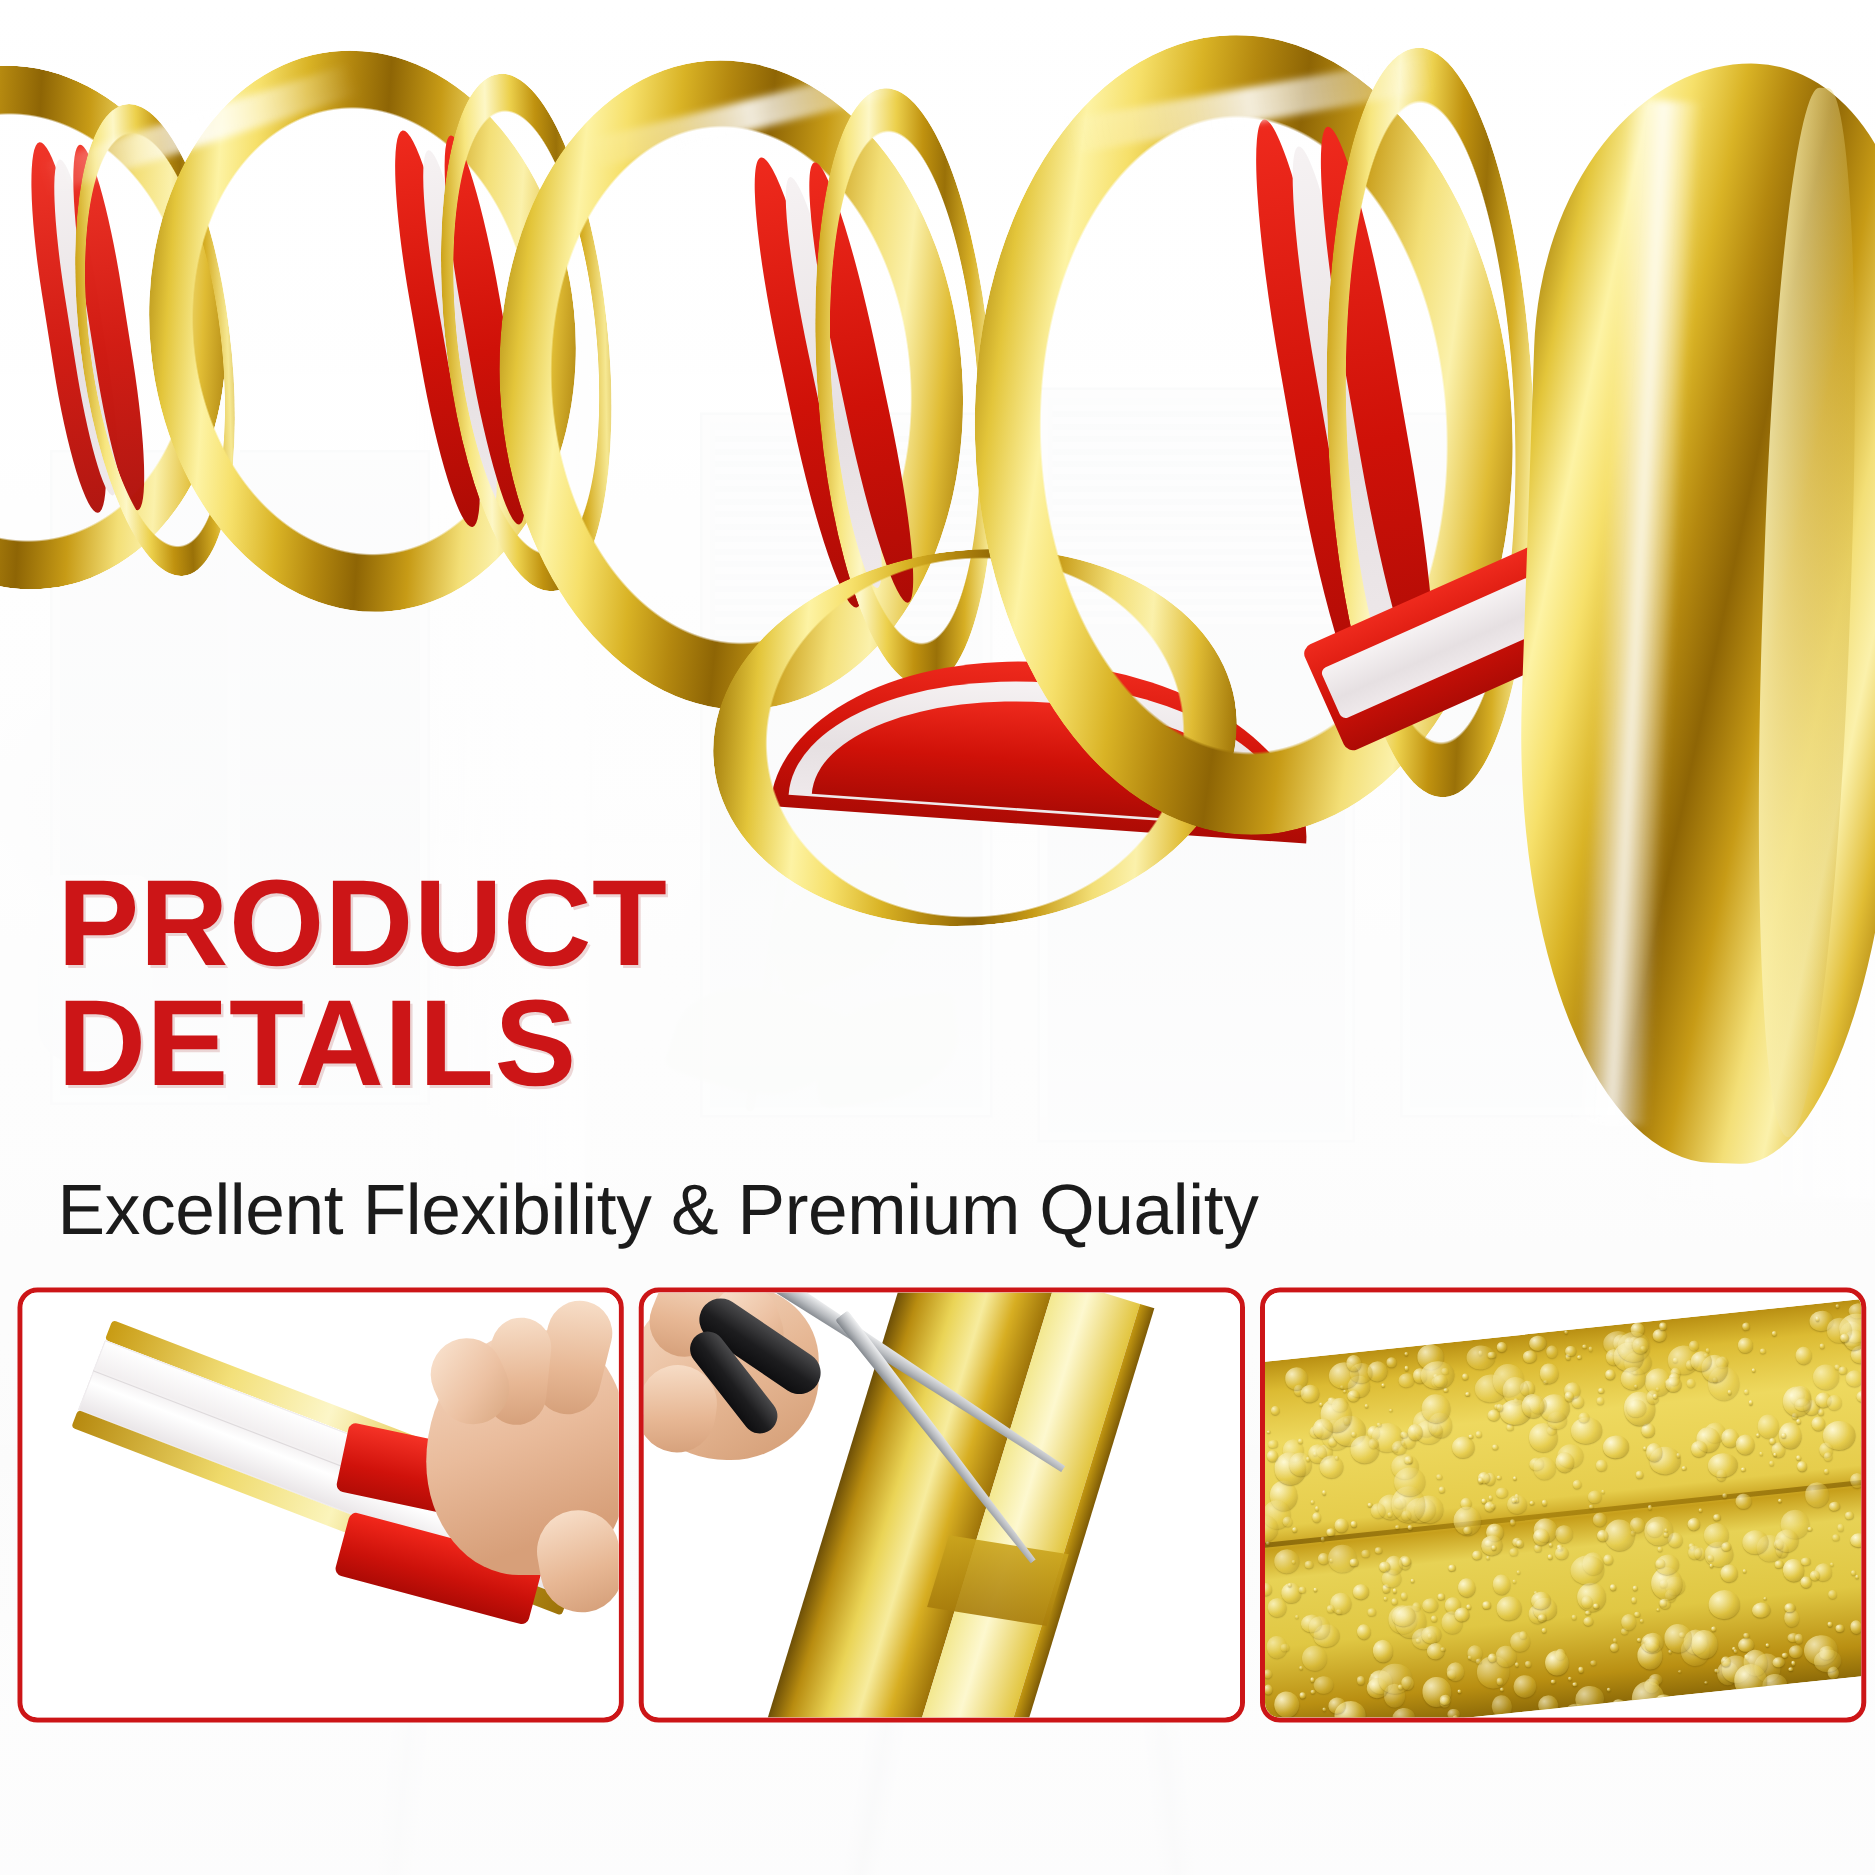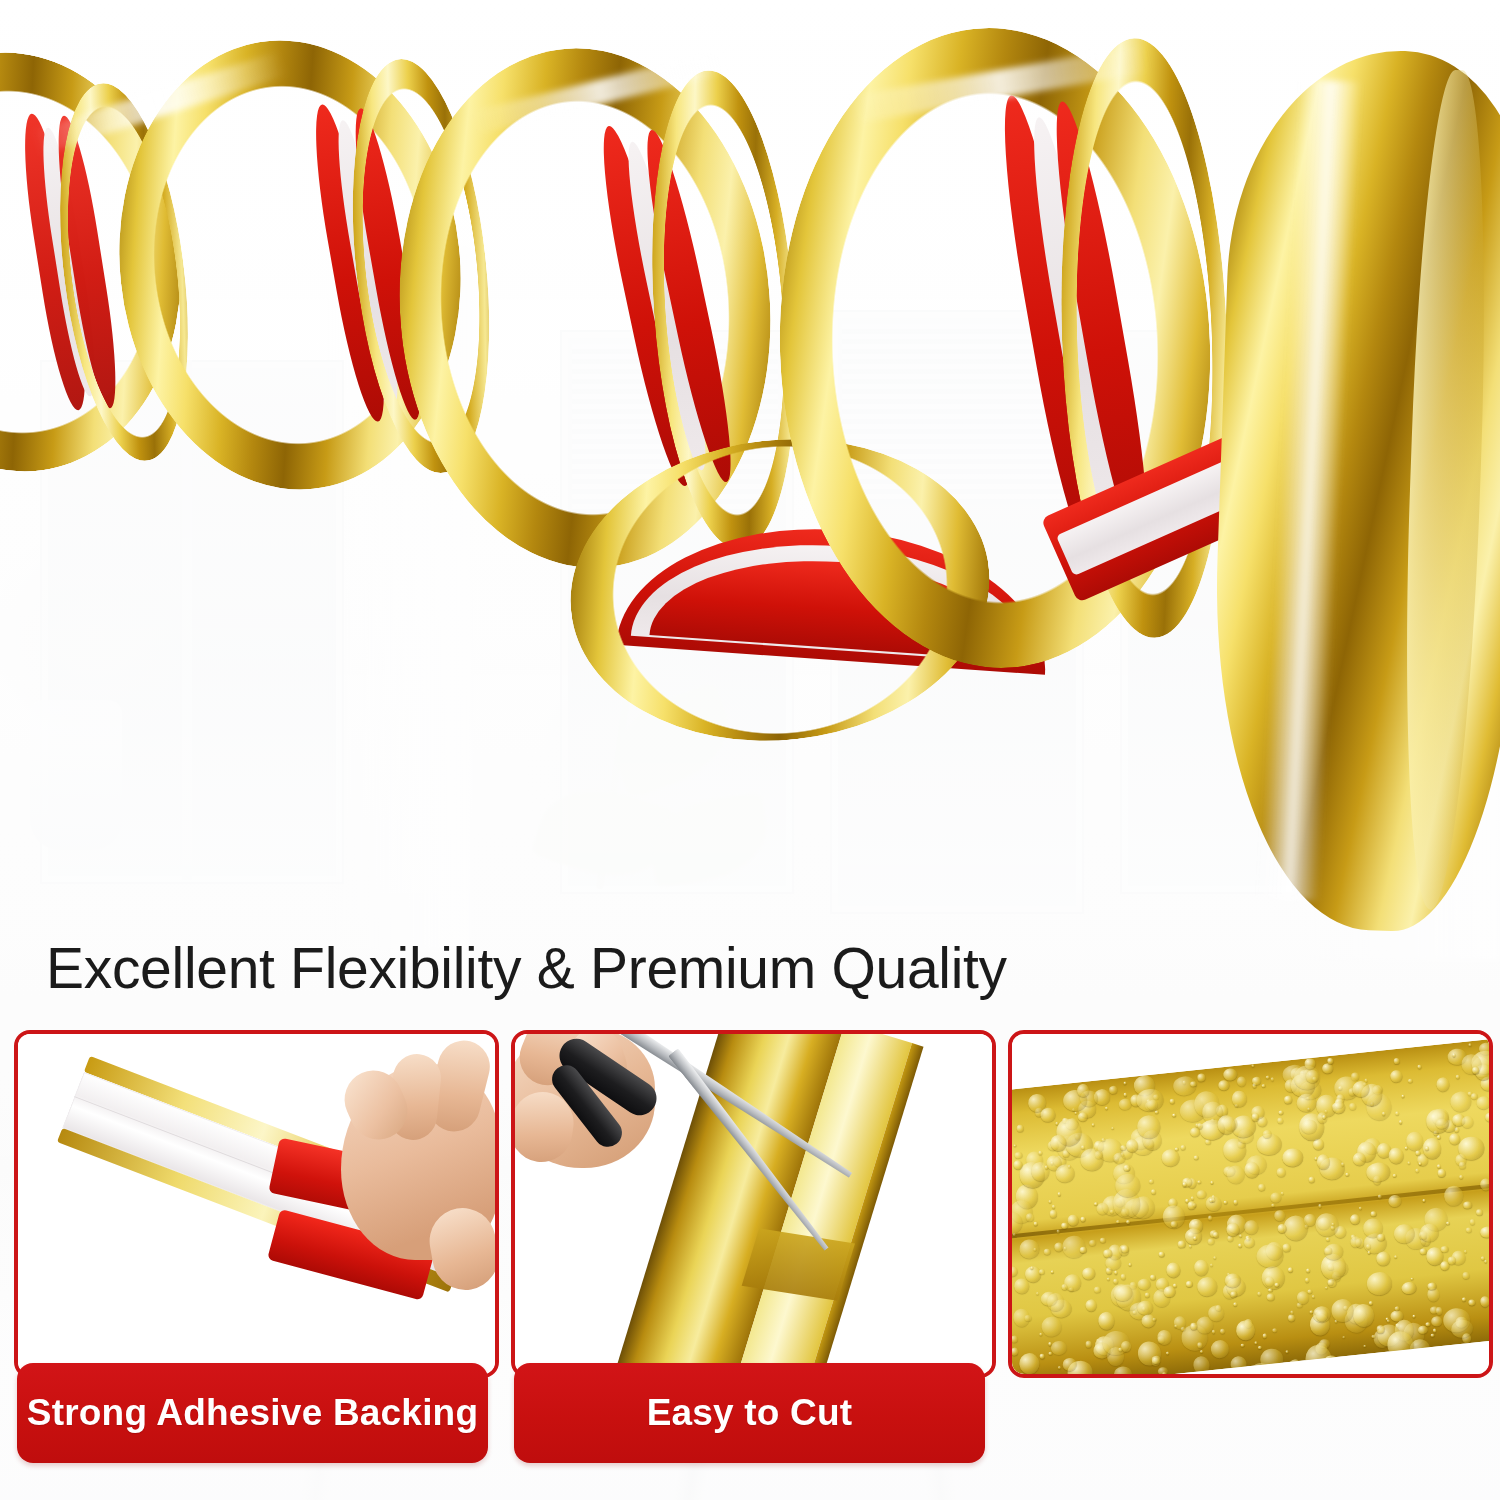--- a/index.html
+++ b/index.html
@@ -266,20 +266,24 @@
       <div class="spec" style="left:120px;top:40px;width:60px;height:820px;transform:rotate(3deg);"></div>
       <div class="band" style="left:250px;top:30px;width:70px;height:840px;border-radius:44% 46% 50% 50%;
         background:linear-gradient(90deg,rgba(255,248,190,.8),rgba(190,150,20,.25));transform:rotate(2deg);"></div>
     </div>
 
     <div class="spec" style="left:30px;top:90px;width:260px;height:26px;transform:rotate(-18deg);"></div>
     <div class="spec" style="left:470px;top:80px;width:260px;height:24px;transform:rotate(-14deg);"></div>
     <div class="spec" style="left:850px;top:70px;width:300px;height:28px;transform:rotate(-10deg);"></div>
   </div>
 
+  <div class="headline">
+    <div class="line">PRODUCT</div>
+    <div class="line">DETAILS</div>
+  </div>
   <div class="subtitle">Excellent Flexibility &amp; Premium Quality</div>
 
   <div class="panels">
 
     <div class="panel p1">
       <div class="panel-media">
         <div class="p1-strip">
           <div class="p1-gold"></div>
           <div class="p1-white"></div>
           <div class="p1-gold2"></div>
@@ -878,20 +882,14 @@
               <div class="drop" style="width: 25.4px; height: 22.7px; left: 23.48%; top: 31.94%; opacity: 0.64;"></div>
               <div class="drop" style="width: 13px; height: 11.8px; left: 65.08%; top: 15.26%; opacity: 0.99;"></div>
               <div class="drop" style="width: 19.8px; height: 18.3px; left: 36.69%; top: 69.13%; opacity: 0.81;"></div>
               <div class="drop" style="width: 26.7px; height: 22.9px; left: 48.12%; top: 60.43%; opacity: 0.65;"></div>
             </div>
         </div>
       </div>
     </div>
   </div>
 
-  <div class="caption c1" style="top:1363px;position:absolute;">
-    <span>Strong Adhesive Backing</span>
-  </div>
-  <div class="caption c2" style="top:1363px;position:absolute;">
-    <span>Easy to Cut</span>
-  </div>
 
 </div>
 
 </body></html>

